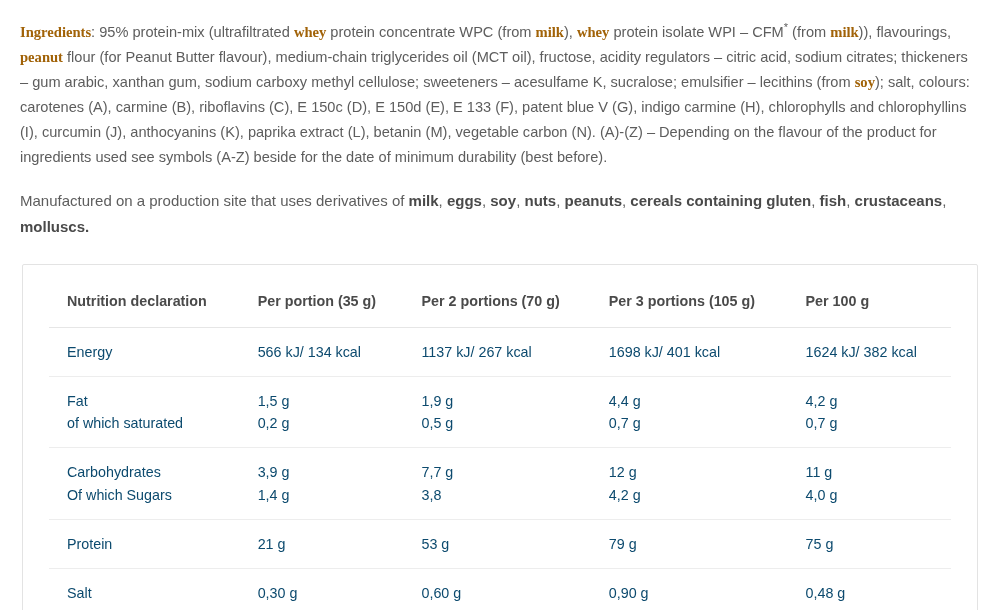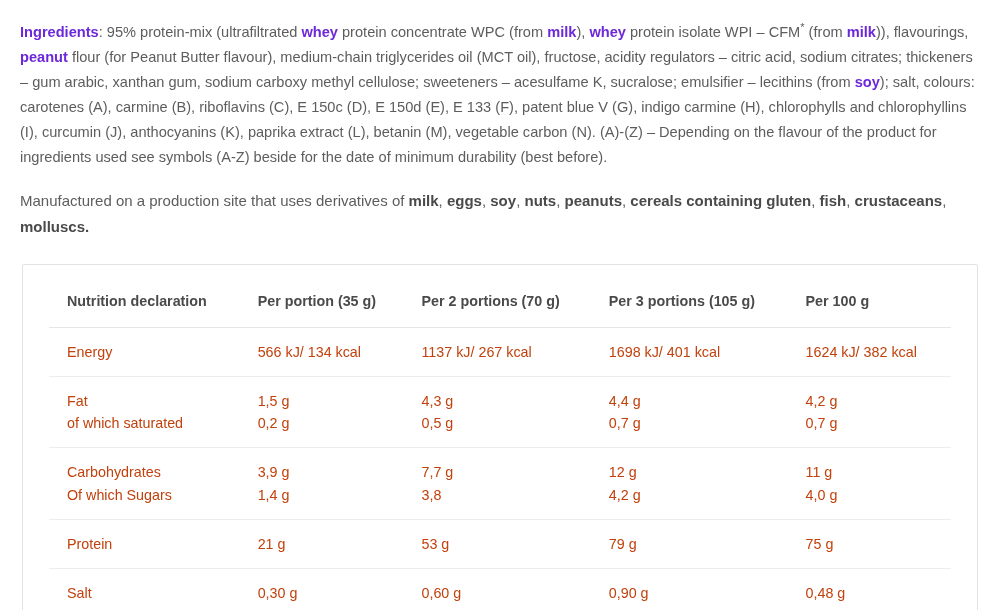--- a/index.html
+++ b/index.html
@@ -21,22 +21,23 @@
     width: 1000px;
   }
   .ingredients {
     line-height: 1.72;
     font-size: 14.6px;
     color: #5d5d5d;
     text-align: left;
     margin: 0 0 18px 0;
   }
   .ingredients b {
-    color: #6d28d9;
+    color: #a16207;
     font-weight: bold;
+    font-family: Liberation Serif, serif;
   }
   .manufactured {
     line-height: 1.72;
     font-size: 15px;
     color: #5d5d5d;
     margin: 0 0 24px 0;
   }
   .manufactured b {
     color: #4a4a4a;
     font-weight: bold;
@@ -65,21 +66,21 @@
     color: #4a4a4a;
     padding: 6px 10px 18px 10px;
     font-size: 14.3px;
     white-space: nowrap;
   }
   table.nutrition thead tr {
     border-bottom: 1px solid #e6e6e6;
   }
   table.nutrition td {
     padding: 13px 10px 13px 10px;
-    color: #c2410c;
+    color: #0c4a6e;
     vertical-align: top;
     line-height: 1.55;
     white-space: nowrap;
   }
   table.nutrition tbody tr {
     border-bottom: 1px solid #ededed;
   }
   table.nutrition tbody tr:last-child {
     border-bottom: none;
   }
@@ -134,21 +135,21 @@
           <tr>
             <td class="cell-lines col-label">
               <span>Fat</span>
               <span>of which saturated</span>
             </td>
             <td class="cell-lines">
               <span>1,5 g</span>
               <span>0,2 g</span>
             </td>
             <td class="cell-lines">
-              <span>4,3 g</span>
+              <span>1,9 g</span>
               <span>0,5 g</span>
             </td>
             <td class="cell-lines">
               <span>4,4 g</span>
               <span>0,7 g</span>
             </td>
             <td class="cell-lines">
               <span>4,2 g</span>
               <span>0,7 g</span>
             </td>

